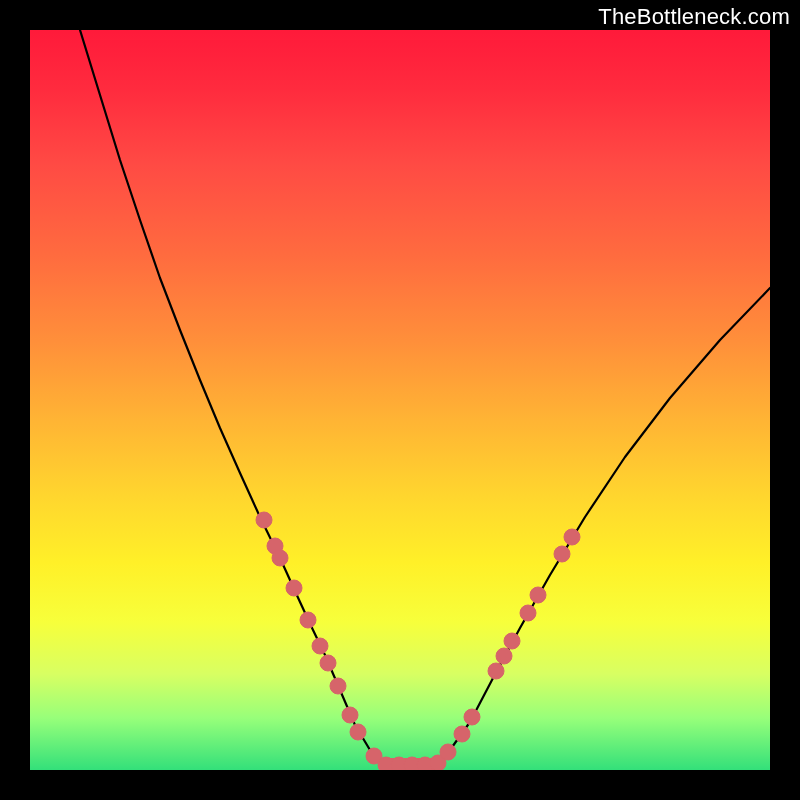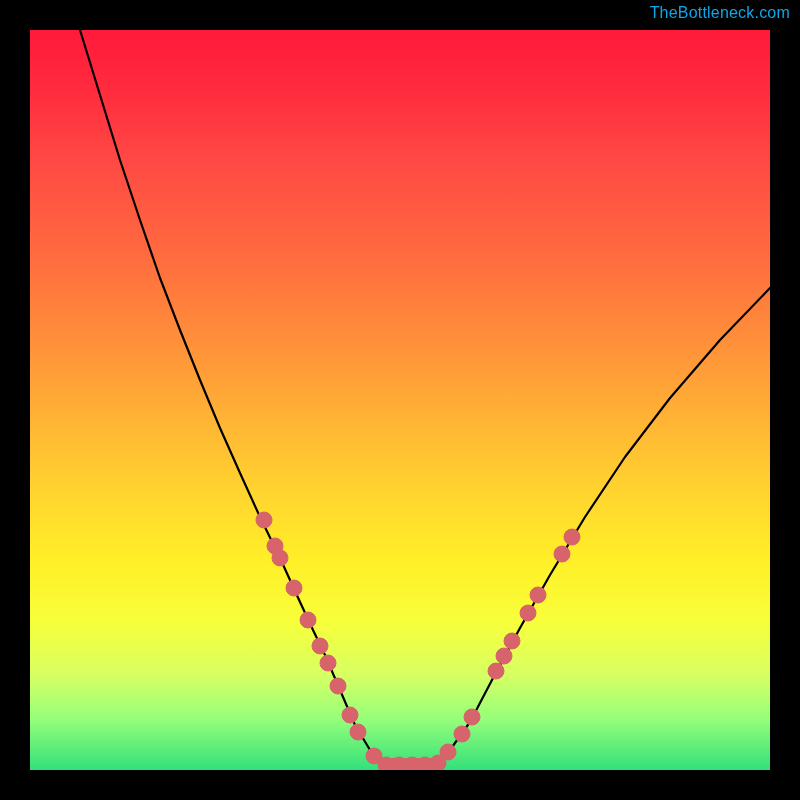--- a/index.html
+++ b/index.html
@@ -36,22 +36,22 @@
       #f7ff3b 80%,
       #d8ff62 87%,
       #97ff7a 93%,
       #33e07a 100%);
   }
   .watermark {
     position: absolute;
     top: 4px;
     right: 10px;
     font-family: Arial, Helvetica, sans-serif;
-    font-size: 16px;
-    color: #0ea5e9;
+    font-size: 22px;
+    color: #ffffff;
     letter-spacing: 0.2px;
     user-select: none;
   }
   svg {
     position: absolute;
     left: 0;
     top: 0;
   }
 </style>
 </head>

